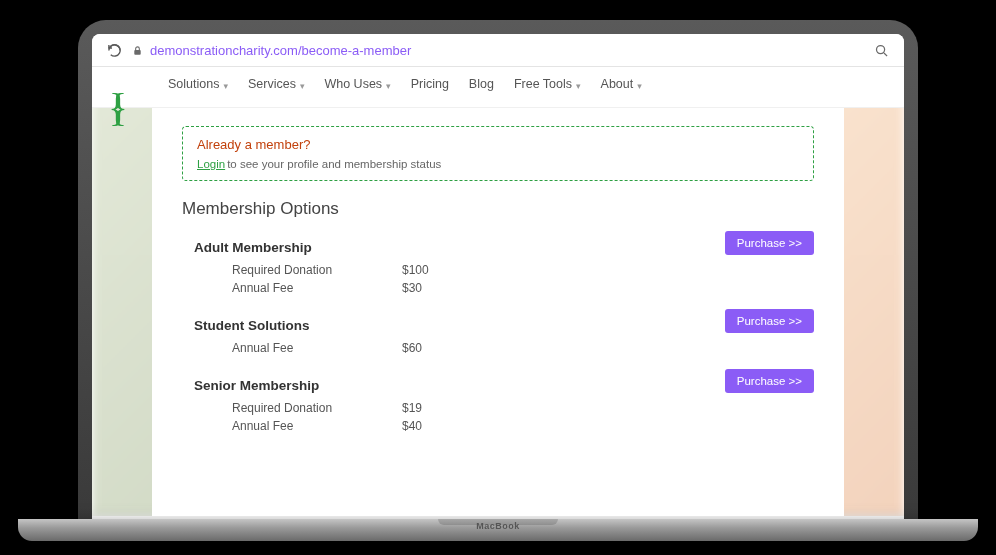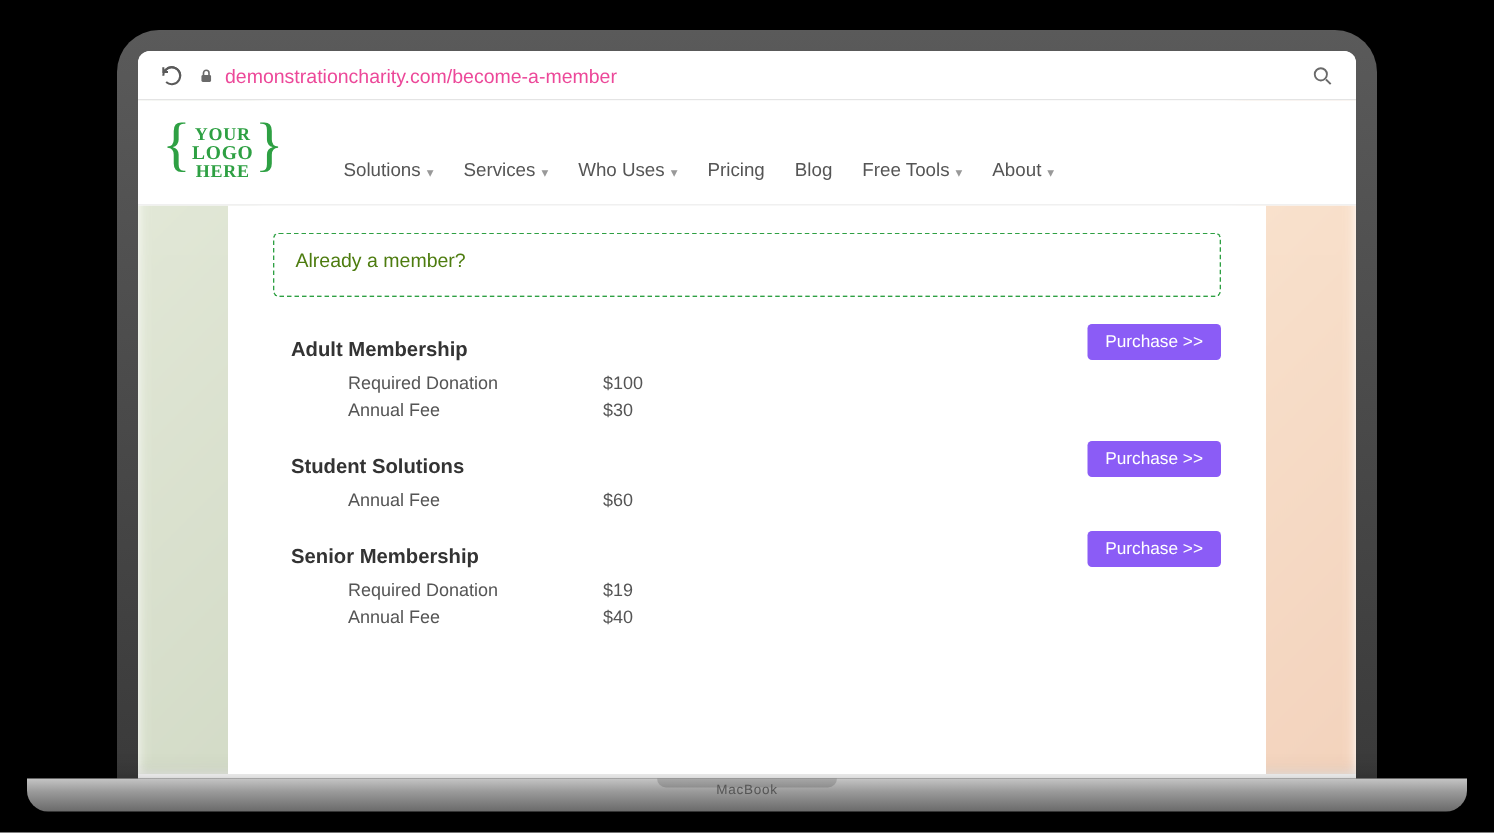--- a/index.html
+++ b/index.html
@@ -27,21 +27,21 @@
       overflow: hidden;
       height: 485px;
     }
     .browser-bar {
       display: flex;
       align-items: center;
       padding: 8px 14px;
       background: #fff;
       border-bottom: 1px solid #e4e4e4;
       font-size: 13px;
-      color: #ec4899;
+      color: #8b5cf6;
       gap: 10px;
       justify-content: space-between;
     }
     .reload-icon {
       width: 16px; height: 16px;
       display: inline-flex; align-items:center; justify-content:center;
       cursor: pointer;
     }
     .lock-icon { width: 12px; height: 12px; display:inline-flex; align-items:center; }
     .url-area { display:flex; align-items:center; gap:6px; flex:1; }
@@ -119,21 +119,21 @@
       font-weight: 400;
       color: #333;
       margin-bottom: 14px;
     }
     .login-box {
       border: 1.5px dashed #2ea043;
       border-radius: 4px;
       padding: 10px 14px;
       margin-bottom: 18px;
     }
-    .login-box-title { font-size: 13px; color:#4d7c0f; margin-bottom: 6px; }
+    .login-box-title { font-size: 13px; color:#c2410c; margin-bottom: 6px; }
     .login-box-sub { font-size: 11.5px; color:#666; }
     .login-link { color:#2ea043; text-decoration: underline; cursor:pointer; margin-right: 2px; }
 
     .section-heading {
       font-size: 17px;
       font-weight: 400;
       color: #444;
       margin-bottom: 12px;
     }
 
@@ -177,20 +177,21 @@
     .hinge {
       position: absolute;
       left: 50%;
       transform: translateX(-50%);
       bottom: -22px;
       width: 960px;
       height: 22px;
       background: linear-gradient(180deg, #c5c5c5 0%, #9a9a9a 40%, #6a6a6a 100%);
       border-radius: 0 0 14px 14px;
       box-shadow: 0 8px 20px rgba(0,0,0,0.7);
+      font-weight: bold;
     }
     .hinge-label {
       position: absolute;
       top: 2px; left: 50%; transform: translateX(-50%);
       font-size: 9px; color: #555;
       letter-spacing: 0.5px;
     }
     .hinge-notch {
       position:absolute;
       left:50%; transform:translateX(-50%);
@@ -232,25 +233,20 @@
       </span>
     </div>
 
     <div class="page">
       <div class="bg-blur-left"></div>
       <div class="bg-blur-right"></div>
 
       <div class="header">
         <div class="logo">
           <span class="logo-brace left">{</span>
-          <div class="logo-inner">
-            <div class="logo-line">YOUR</div>
-            <div class="logo-line mid">LOGO</div>
-            <div class="logo-line">HERE</div>
-          </div>
           <span class="logo-brace right">}</span>
         </div>
 
         <div class="nav">
           <div class="nav-item">
             <span>Solutions</span>
             <span class="chevron">▾</span>
           </div>
           <div class="nav-item">
             <span>Services</span>
@@ -274,22 +270,26 @@
             <span>About</span>
             <span class="chevron">▾</span>
           </div>
         </div>
       </div>
 
       <div class="content">
 
         <div class="login-box">
           <div class="login-box-title">Already a member?</div>
-        </div>
-
+          <div class="login-box-sub">
+            <a class="login-link">Login</a><span>to see your profile and membership status</span>
+          </div>
+        </div>
+
+        <h2 class="section-heading">Membership Options</h2>
 
         <div class="option">
           <div class="option-head">
             <div class="option-title">Adult Membership</div>
             <button class="purchase-btn">Purchase &gt;&gt;</button>
           </div>
           <div class="fee-rows">
             <div class="fee-row">
               <span class="fee-label">Required Donation</span>
               <span class="fee-value">$100</span>

